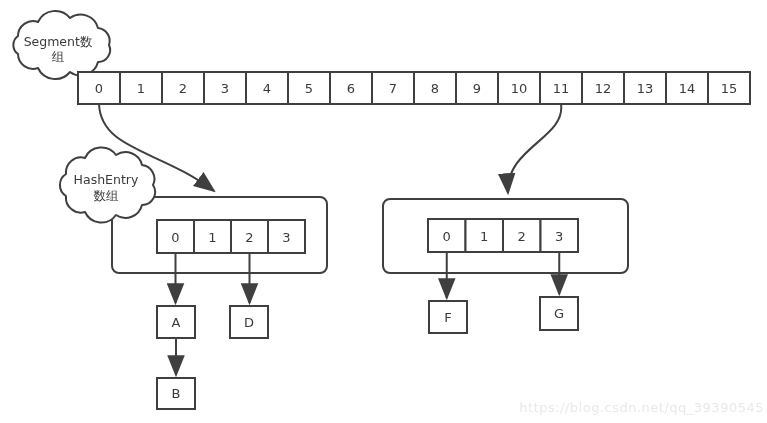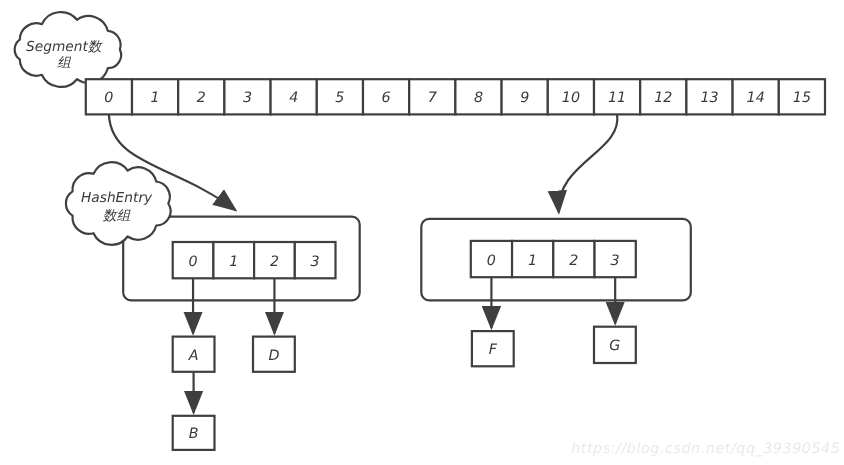--- a/index.html
+++ b/index.html
@@ -9,21 +9,20 @@
     width: 767px;
     height: 423px;
     overflow: hidden;
     font-family: "DejaVu Sans", "Liberation Sans", sans-serif;
   }
   .stage {
     position: relative;
     width: 767px;
     height: 423px;
     background: #ffffff;
-    font-style: italic;
   }
   svg { display: block; }
   .ln   { stroke: #3f3f3f; stroke-width: 2; fill: none; }
   .box  { stroke: #3f3f3f; stroke-width: 2; fill: #ffffff; }
   .cloud{ stroke: #3f3f3f; stroke-width: 2; fill: #ffffff; stroke-linejoin: round; }
   .lbl  { fill: #3a3a3a; font-size: 13px; text-anchor: middle; }
   .lbl-sm { fill: #3a3a3a; font-size: 12.5px; text-anchor: middle; }
   .wm   { fill: #e9e9e9; font-size: 13px; text-anchor: end; letter-spacing: 0.5px; }
 </style>
 </head>

